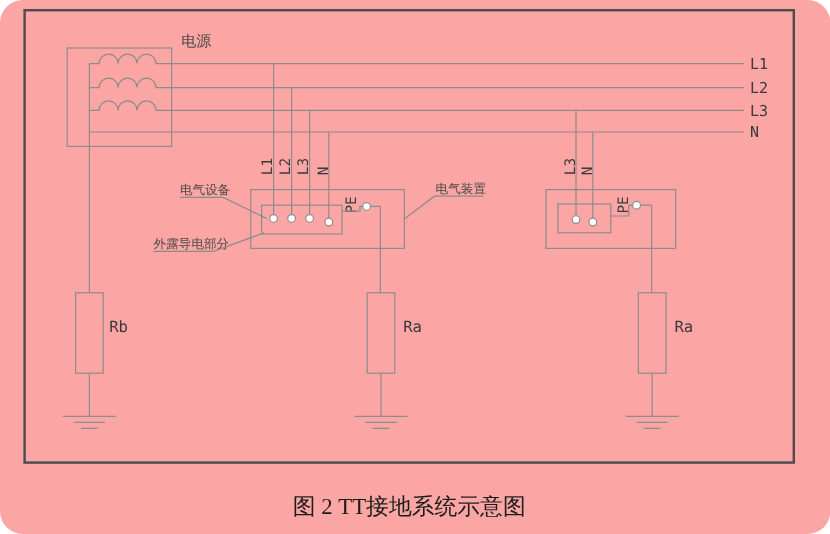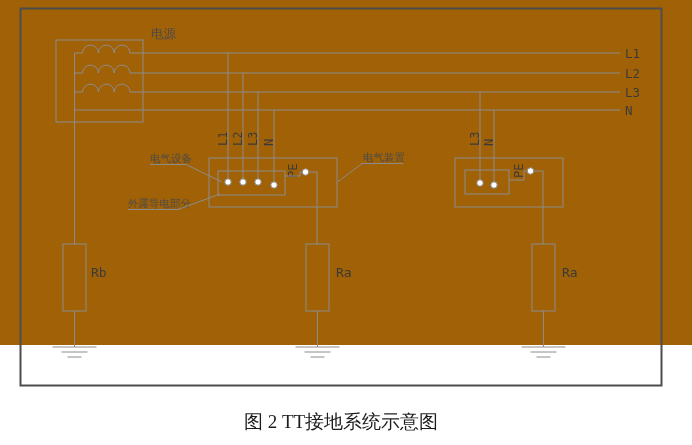--- a/index.html
+++ b/index.html
@@ -1,17 +1,17 @@
 <!DOCTYPE html>
 <html><head>
 <meta charset="utf-8">
 <style>
   html,body{margin:0;padding:0;background:#fff;}
   body{width:692px;height:445px;overflow:hidden;}
-  .canvas{position:relative;width:692px;height:345px;background:#a16207;}
+  .canvas{position:relative;width:692px;height:445px;background:#fca5a5;border-radius:19px;}
   svg{position:absolute;left:0;top:0;}
   .wire{stroke:#8c8c8c;stroke-width:1;fill:none;}
   .frame{stroke:#4d4d4d;stroke-width:2;fill:none;}
   .term{fill:#ffffff;stroke:#8c8c8c;stroke-width:1;}
   .cadtxt{font-family:"DejaVu Sans Mono","Liberation Mono",monospace;fill:#3a3a3a;}
   .cntxt{font-family:"Liberation Sans","DejaVu Sans",sans-serif;fill:#4a4a4a;}
   .captxt{font-family:"Liberation Serif","DejaVu Serif",serif;fill:#1c1c1c;}
 </style>
 </head>
 <body>

